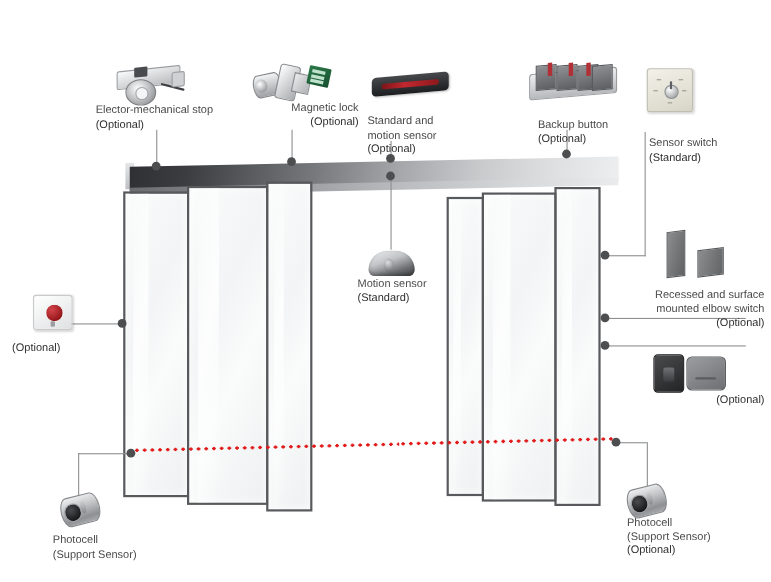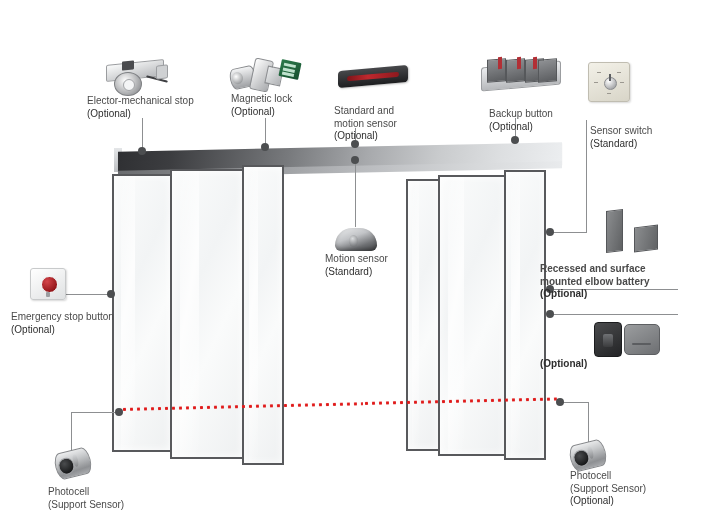--- a/index.html
+++ b/index.html
@@ -30,21 +30,21 @@
   .reddot-line{
     position:absolute;height:3px;
     background-image:radial-gradient(circle closest-side,#e01b1b 94%,transparent 96%);
     background-size:7px 3px;
     background-repeat:repeat-x;
   }
 
   
   .lbl{position:absolute;font-size:10px;line-height:12.5px;color:#4a4a4a;}
   .lbl .l2{color:#2f2f2f;}
-  .lbl.right{font-weight:bold;}
+  .lbl.right{text-align:right;}
 
   
   #door{position:absolute;left:106px;top:142px;width:456px;height:310px;}
 
   .beam{
     position:absolute;left:12px;top:5px;width:444px;height:22px;
     background:linear-gradient(100deg,#2f3033 0%,#3c3d40 12%,#77797c 38%,#a7a9ac 56%,#c9cbcd 72%,#dddfe1 86%,#eceef0 100%);
     transform:skewY(-1.2deg);
     box-shadow:0 1px 1px rgba(0,0,0,.18);
   }
@@ -300,21 +300,21 @@
   <div class="icn ic-photo" style="left:570px;top:440px;">
     <span class="tube"></span>
       <span class="ring"></span>
   </div>
 
   <div class="lbl" style="left:87px;top:95px;width:120px;">
     <div>Elector-mechanical stop</div>
     <div class="l2">(Optional)</div>
   </div>
 
-  <div class="lbl" style="left:231px;top:93px;width:95px;">
+  <div class="lbl" style="left:231px;top:93px;width:95px;text-align:right;">
     <div>Magnetic lock</div>
     <div class="l2">(Optional)</div>
   </div>
 
   <div class="lbl" style="left:334px;top:105px;width:92px;">
     <div>Standard and</div>
     <div>motion sensor</div>
     <div class="l2">(Optional)</div>
   </div>
 
@@ -323,30 +323,29 @@
     <div class="l2">(Optional)</div>
   </div>
 
   <div class="lbl" style="left:590px;top:125px;width:110px;">
     <div>Sensor switch</div>
     <div class="l2">(Standard)</div>
   </div>
 
   <div class="lbl right" style="left:540px;top:263px;width:155px;">
     <div>Recessed and surface</div>
-    <div>mounted elbow battery</div>
+    <div>mounted elbow switch</div>
     <div class="l2">(Optional)</div>
   </div>
 
   <div class="lbl right" style="left:540px;top:358px;width:155px;">
     <div class="l2">(Optional)</div>
   </div>
 
   <div class="lbl" style="left:11px;top:311px;width:125px;">
-    <div>Emergency stop button</div>
     <div class="l2">(Optional)</div>
   </div>
 
   <div class="lbl" style="left:325px;top:253px;width:90px;">
     <div>Motion sensor</div>
     <div class="l2">(Standard)</div>
   </div>
 
   <div class="lbl" style="left:48px;top:486px;width:110px;">
     <div>Photocell</div>

